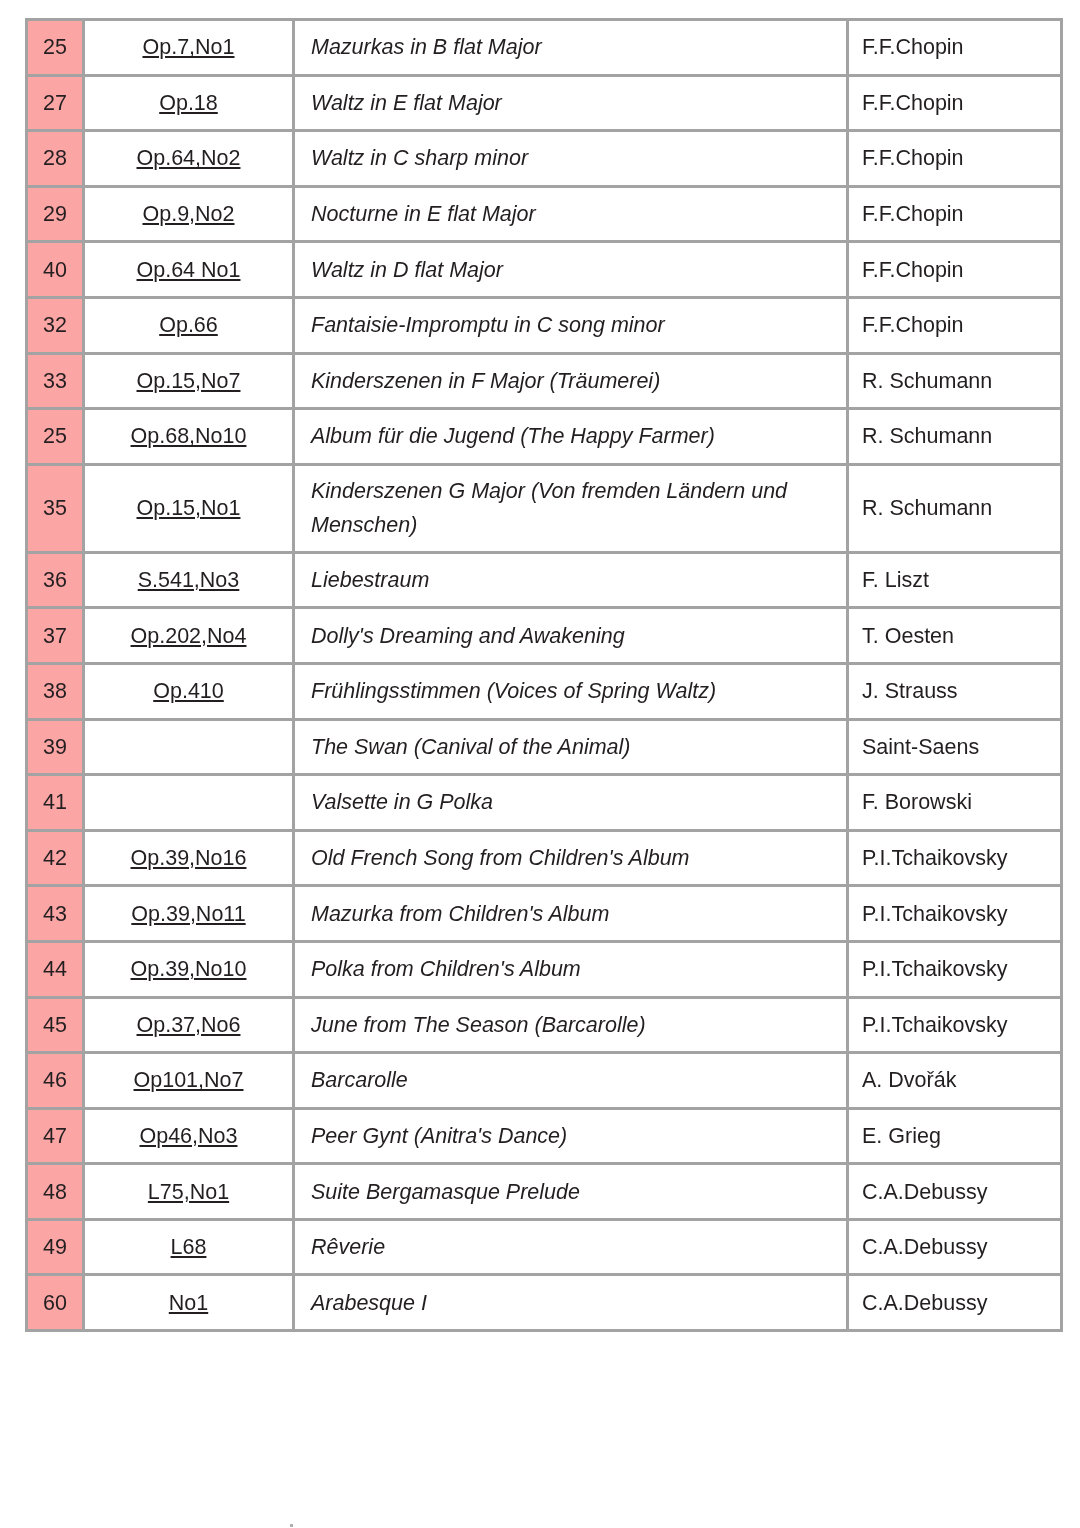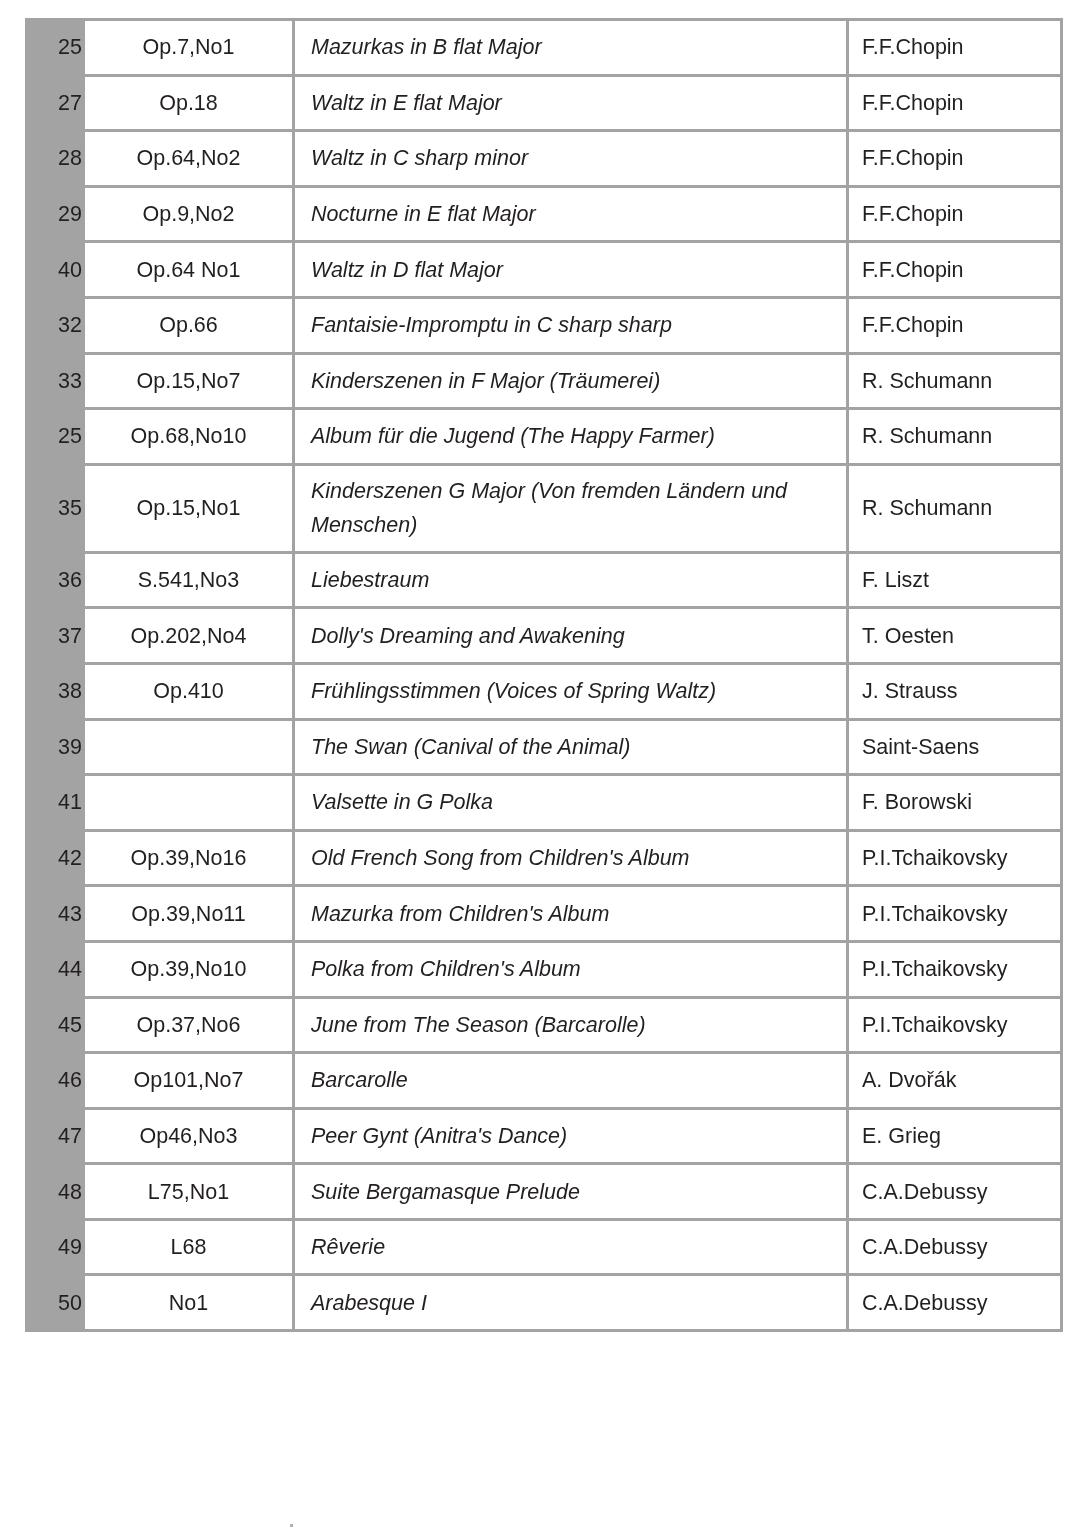--- a/index.html
+++ b/index.html
@@ -6,22 +6,22 @@
   body { width:1080px; height:1528px; position:relative; overflow:hidden;
          font-family:"Liberation Sans", sans-serif; color:#231f20; }
   table.works { position:absolute; left:25px; top:18px; width:1035px;
                 border-collapse:collapse; table-layout:fixed; }
   table.works td { border:3px solid #a3a3a3; font-size:21.5px; padding:0;
                    vertical-align:middle; line-height:34px; }
   col.c-no { width:57px; }
   col.c-op { width:210px; }
   col.c-title { width:554px; }
   col.c-comp { width:214px; }
-  td.no { background:#a3a3a3; text-align:right; padding-right:2px; }
-  td.op { text-align:center; }
+  td.no { background:#fca5a5; text-align:center; padding-right:2px; }
+  td.op { text-align:center;text-decoration:underline; }
   td.title { padding-left:16px !important;font-style:italic; }
   td.comp { padding-left:13px !important; }
   tr { height:55.6px; }
   tr.tall { height:88px; }
   .dot { position:absolute; left:290px; top:1524px; width:3px; height:3px; background:#b0b0b0; }
 </style>
 </head>
 <body>
 
 <table class="works">
@@ -65,21 +65,21 @@
     <td class="no">40</td>
     <td class="op">Op.64 No1</td>
     <td class="title">Waltz in D flat Major</td>
     <td class="comp">F.F.Chopin</td>
   </tr>
 
 
   <tr>
     <td class="no">32</td>
     <td class="op">Op.66</td>
-    <td class="title">Fantaisie-Impromptu in C sharp sharp</td>
+    <td class="title">Fantaisie-Impromptu in C song minor</td>
     <td class="comp">F.F.Chopin</td>
   </tr>
 
   <tr>
     <td class="no">33</td>
     <td class="op">Op.15,No7</td>
     <td class="title">Kinderszenen in F Major (Träumerei)</td>
     <td class="comp">R. Schumann</td>
   </tr>
 
@@ -183,21 +183,21 @@
   </tr>
 
   <tr>
     <td class="no">49</td>
     <td class="op">L68</td>
     <td class="title">Rêverie</td>
     <td class="comp">C.A.Debussy</td>
   </tr>
 
   <tr>
-    <td class="no">50</td>
+    <td class="no">60</td>
     <td class="op">No1</td>
     <td class="title">Arabesque I</td>
     <td class="comp">C.A.Debussy</td>
   </tr>
 </tbody>
 </table>
 
 <div class="dot"></div>
 
 </body></html>

